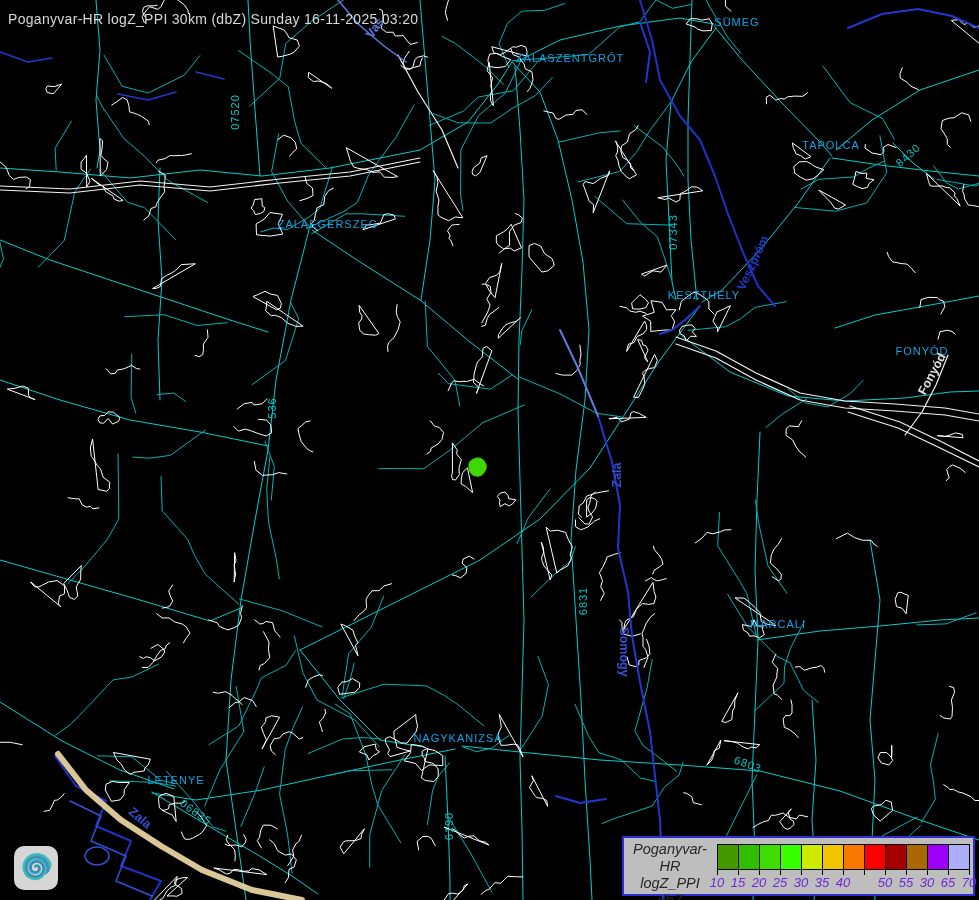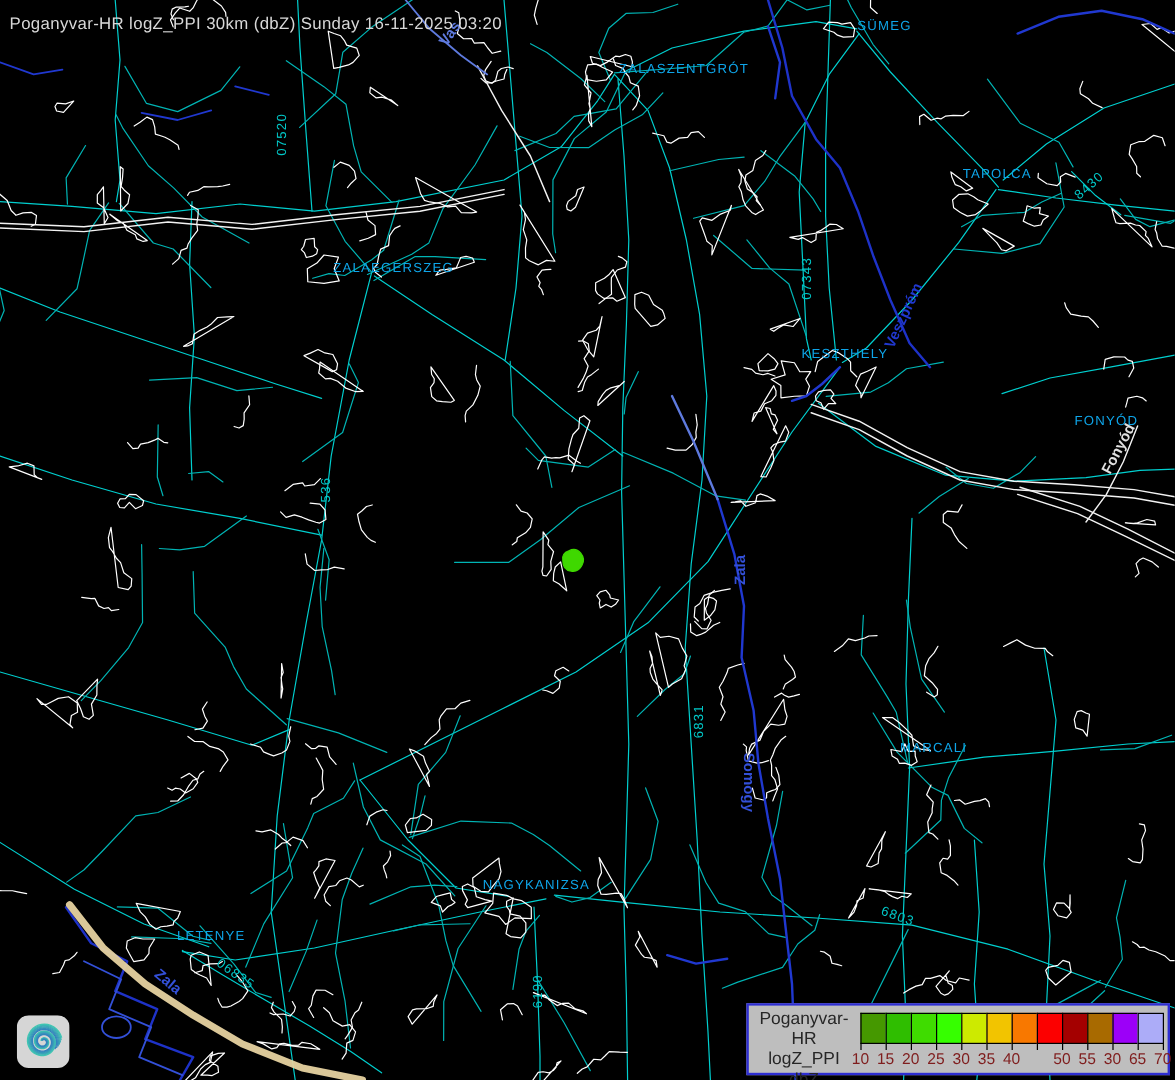--- a/index.html
+++ b/index.html
@@ -8,29 +8,29 @@
   #map-svg{position:absolute;left:0;top:0;z-index:5;}
   .overlay{position:absolute;left:0;top:0;width:979px;height:900px;z-index:20;pointer-events:none;}
   .map-label{position:absolute;white-space:nowrap;pointer-events:none;
              font-family:"Liberation Sans",sans-serif;}
   .city-label{font-size:11px;letter-spacing:1px;color:#0ea5e9;}
   .road-label{font-size:11px;letter-spacing:1px;color:#00C8C8;}
   .area-label{font-size:12.5px;font-weight:bold;}
   .title-bar{position:absolute;left:8px;top:11px;z-index:40;color:#D8D8D8;
              font-size:14px;letter-spacing:0.3px;font-family:"Liberation Sans",sans-serif;}
   .legend{position:absolute;left:622px;top:836px;width:353px;height:60px;background:#BEBEBE;
-          border:2px solid #2E2ED2;box-sizing:border-box;z-index:30;}
+          border:2px solid #2E2ED2;box-sizing:border-box;z-index:30;font-style:italic;}
   .legend-title{position:absolute;left:0;top:3px;width:92px;text-align:center;
                 font-size:14.5px;line-height:17px;color:#262626;}
   .legend-boxes{position:absolute;left:93px;top:6px;display:flex;}
   .legend-box{width:20px;height:24px;border-top:1px solid #000;border-bottom:1px solid #000;
               border-left:1px solid #000;}
   .legend-box:last-child{border-right:1px solid #000;}
   .tickmark{position:absolute;top:32px;width:1px;height:5px;background:#000;}
-  .tick-label{position:absolute;top:37px;transform:translateX(-50%);font-size:13px;color:#7f1d1d;}
+  .tick-label{position:absolute;top:37px;transform:translateX(-50%);font-size:13px;color:#6d28d9;}
   .logo{position:absolute;left:14px;top:846px;width:44px;height:44px;z-index:30;cursor:pointer;}
 </style>
 </head>
 <body>
 
 <div class="screen">
   <svg id="map-svg" width="979" height="900">
       <g>
         <path d="M0,168L60,172L130,178L200,170L262,176L330,168L420,150L468,122L498,84L512,62" fill="none" stroke="#00CFCF" stroke-width="1" stroke-linecap="round" stroke-linejoin="round"></path>
         <path d="M512,62L540,92L558,140L572,200L583,262L589,330L585,400L576,470L571,540L576,620L581,700L585,780L590,860L592,900" fill="none" stroke="#00CFCF" stroke-width="1" stroke-linecap="round" stroke-linejoin="round"></path>
@@ -362,21 +362,21 @@
       </g>
     </svg>
   <div class="overlay" id="labels-layer">
       <div class="map-label city-label" style="left: 737px; top: 22px; transform: translate(-50%, -50%);">SÜMEG</div>
       <div class="map-label city-label" style="left: 570px; top: 58px; transform: translate(-50%, -50%);">ZALASZENTGRÓT</div>
       <div class="map-label city-label" style="left: 825px; top: 145px; transform: translate(-50%, -50%); padding-left: 12px;">TAPOLCA</div>
       <div class="map-label city-label" style="left: 328px; top: 224px; transform: translate(-50%, -50%);">ZALAEGERSZEG</div>
       <div class="map-label city-label" style="left: 704px; top: 295px; transform: translate(-50%, -50%);">KESZTHELY</div>
       <div class="map-label city-label" style="left: 922px; top: 351px; transform: translate(-50%, -50%);">FONYÓD</div>
       <div class="map-label city-label" style="left: 778px; top: 624px; transform: translate(-50%, -50%);">MARCALI</div>
-      <div class="map-label city-label" style="left: 447px; top: 738px; transform: translate(-50%, -50%);">NAGYKANIZSA</div>
+      <div class="map-label city-label" style="left: 458px; top: 738px; transform: translate(-50%, -50%);">NAGYKANIZSA</div>
       <div class="map-label city-label" style="left: 176px; top: 780px; transform: translate(-50%, -50%);">LETENYE</div>
       <div class="map-label road-label" style="left: 673px; top: 232px; transform: translate(-50%, -50%) rotate(-90deg);">07343</div>
       <div class="map-label road-label" style="left: 272px; top: 408px; transform: translate(-50%, -50%) rotate(-90deg);">536</div>
       <div class="map-label road-label" style="left: 583px; top: 601px; transform: translate(-50%, -50%) rotate(-90deg);">6831</div>
       <div class="map-label road-label" style="left: 196px; top: 812px; transform: translate(-50%, -50%) rotate(35deg);">06835</div>
       <div class="map-label road-label" style="left: 748px; top: 764px; transform: translate(-50%, -50%) rotate(20deg);">6803</div>
       <div class="map-label road-label" style="left: 908px; top: 155px; transform: translate(-50%, -50%) rotate(-42deg);">8430</div>
       <div class="map-label road-label" style="left: 235px; top: 112px; transform: translate(-50%, -50%) rotate(-90deg);">07520</div>
       <div class="map-label road-label" style="left: 449px; top: 826px; transform: translate(-50%, -50%) rotate(-90deg);">6190</div>
       <div class="map-label area-label" style="left: 753px; top: 263px; transform: translate(-50%, -50%) rotate(-65deg); color: rgb(32, 56, 208);">Veszprém</div>

